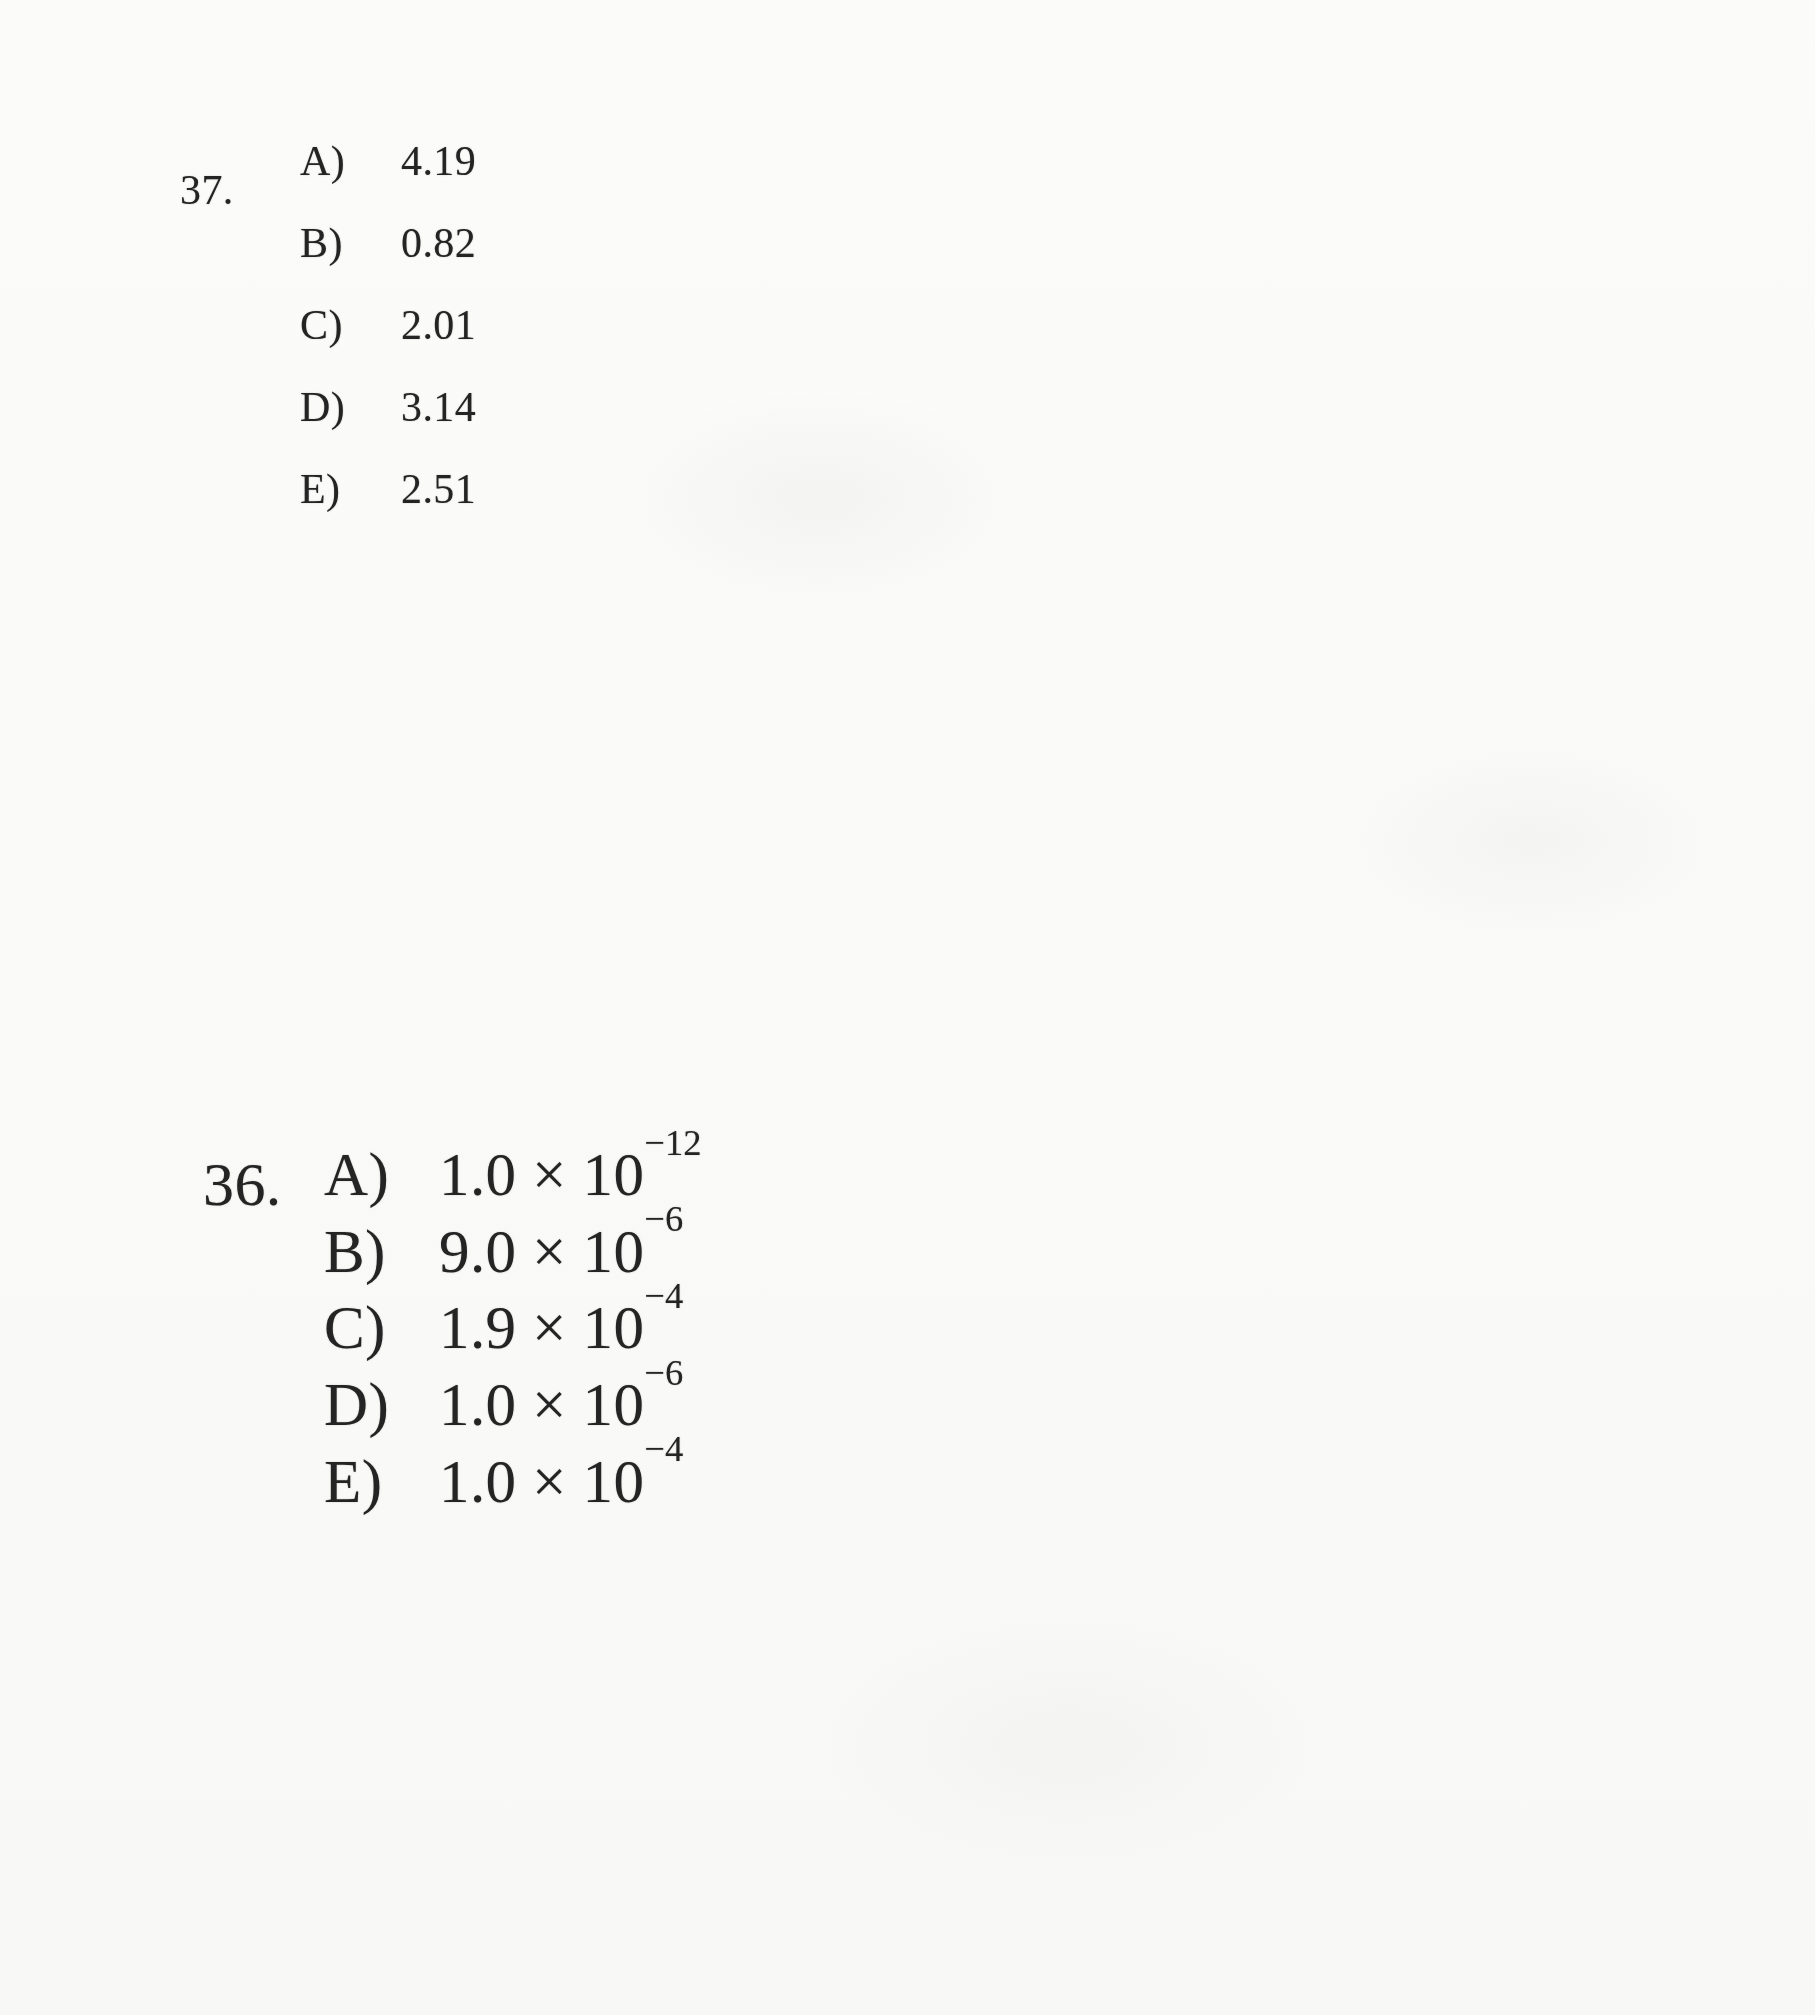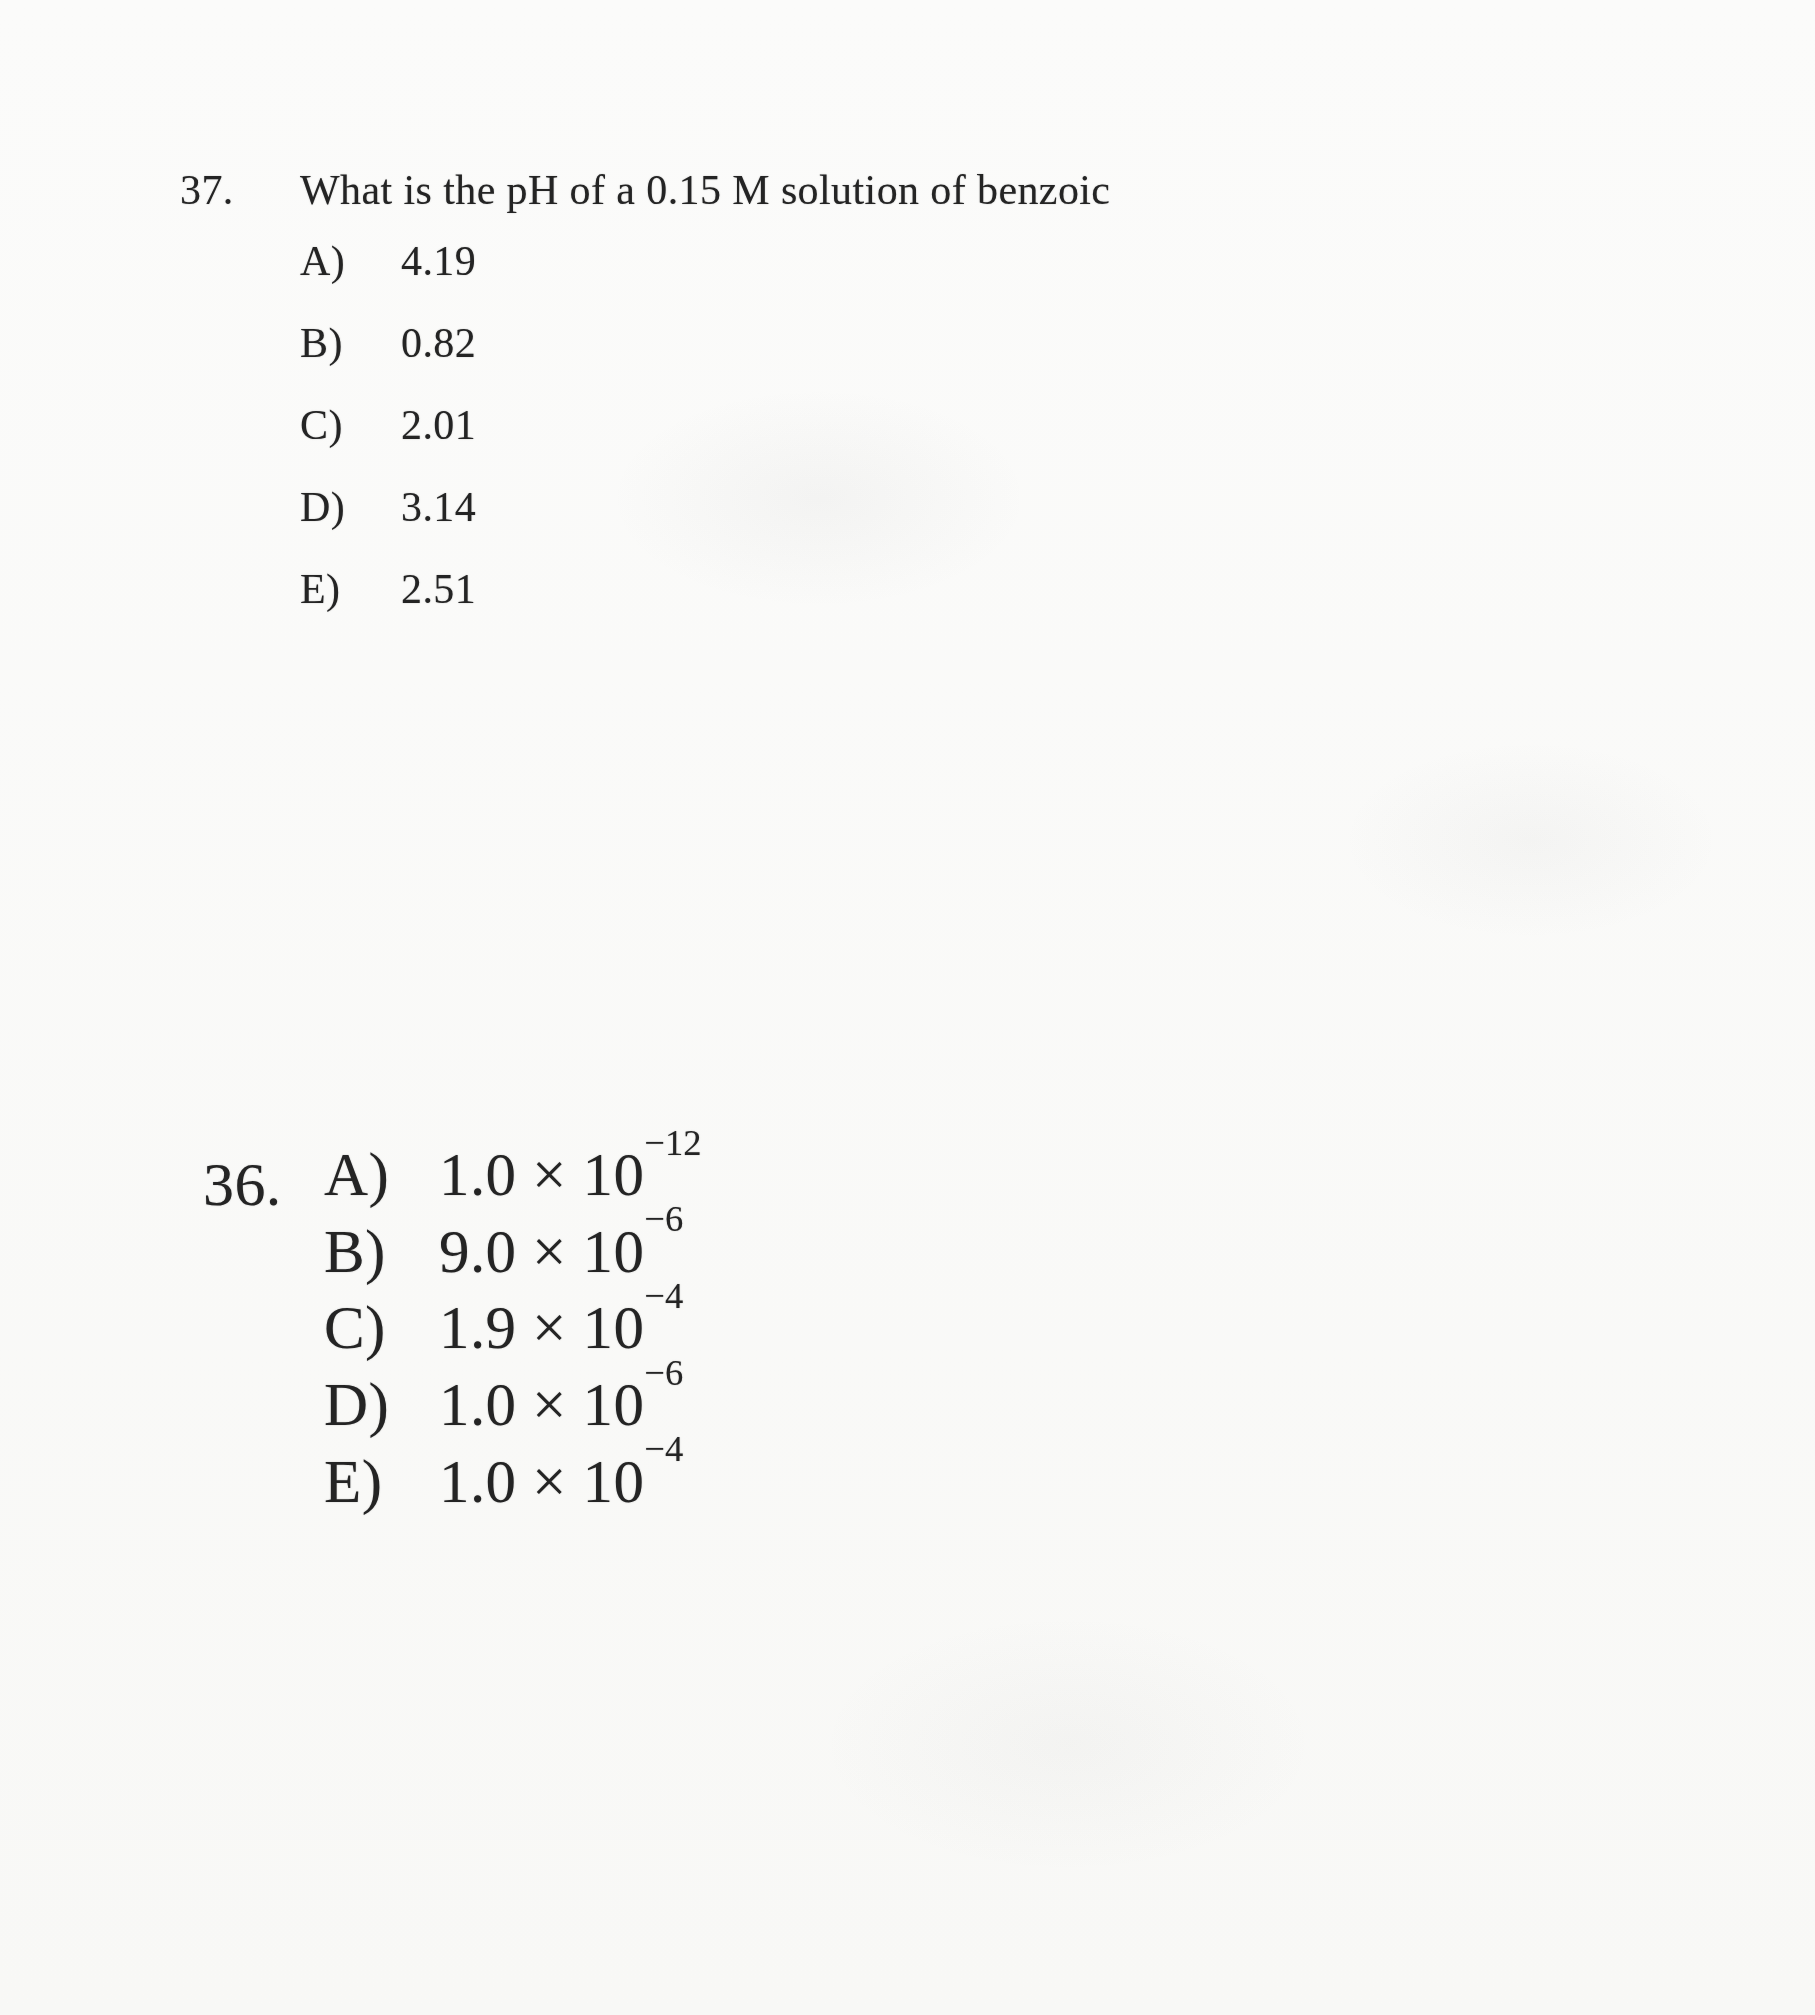--- a/index.html
+++ b/index.html
@@ -77,21 +77,20 @@
   .opts36 .opt-label { width: 115px; flex: 0 0 auto; }
 </style>
 </head>
 <body style="background: rgb(250, 250, 248); color: rgb(36, 36, 36);">
 
 <div class="scan-noise"></div>
 
 <section class="question q37">
   <div class="qnum">37.</div>
   <div class="qbody">
-    <div class="qline">What is the pH of a 0.15 M solution of benzoic</div>
     <ul class="opts opts37">
       <li class="opt"><span class="opt-label">A)</span><span class="opt-value">4.19</span></li>
       <li class="opt"><span class="opt-label">B)</span><span class="opt-value">0.82</span></li>
       <li class="opt"><span class="opt-label">C)</span><span class="opt-value">2.01</span></li>
       <li class="opt"><span class="opt-label">D)</span><span class="opt-value">3.14</span></li>
       <li class="opt"><span class="opt-label">E)</span><span class="opt-value">2.51</span></li>
     </ul>
   </div>
 </section>
 

